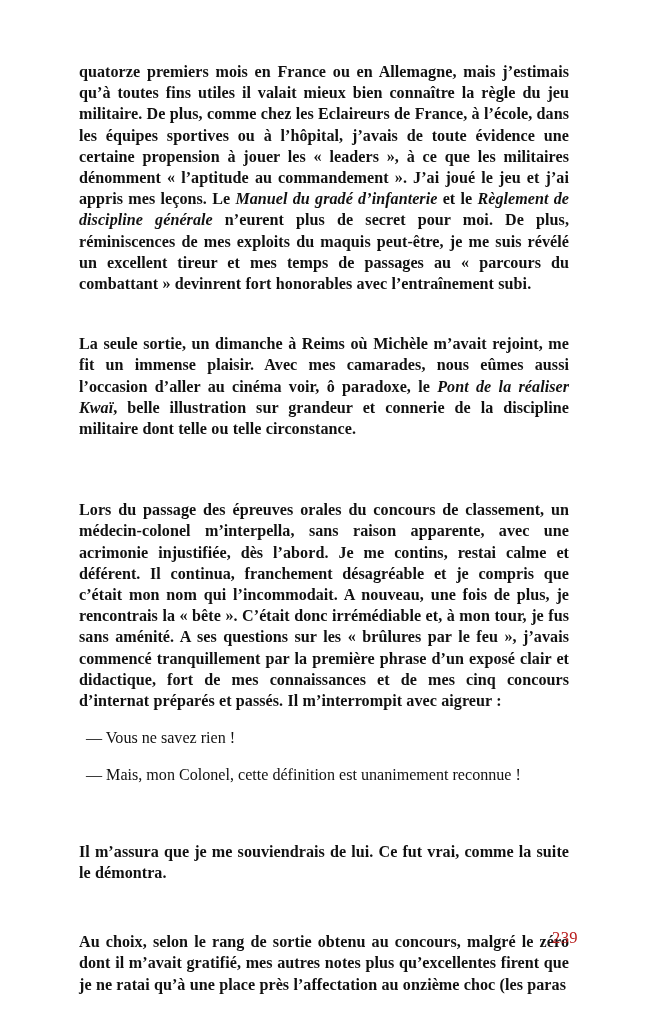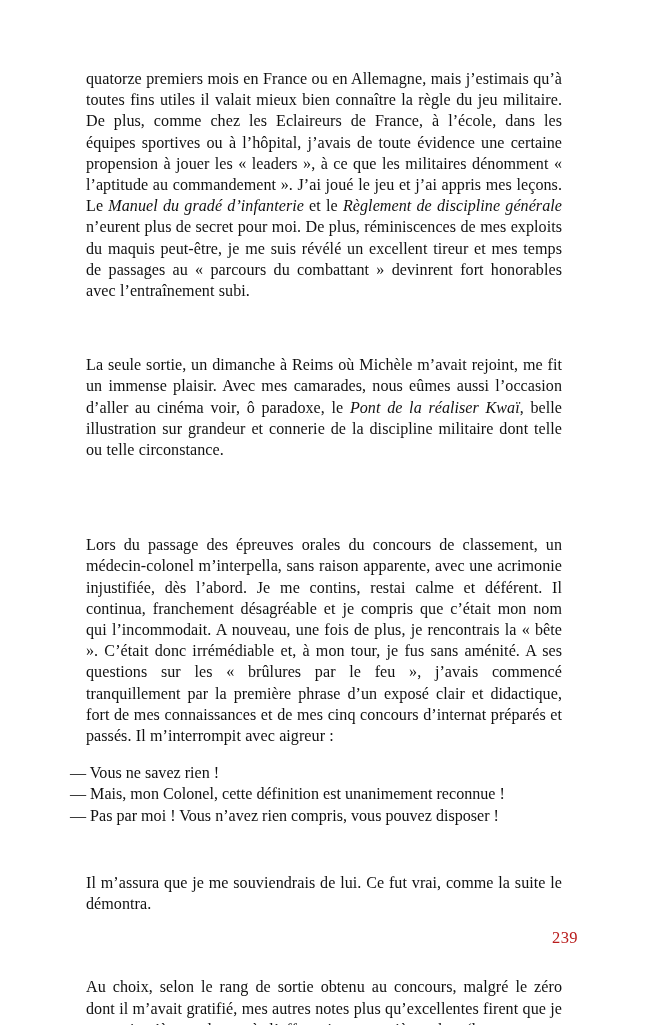--- a/index.html
+++ b/index.html
@@ -24,38 +24,39 @@
     height: 1025px;
     background: #ffffff;
   }
   .text-block {
     position: absolute;
     left: 70px;
     top: 52px;
     width: 508px;
   }
   p.para {
-    margin: 16px;
+    margin: 9px;
     font-size: 16.1px;
     line-height: 21.2px;
     text-align: justify;
     text-justify: inter-word;
     color: #111111;
     letter-spacing: 0.05px;
     word-spacing: 0.2px;
+    font-weight: bold;
   }
   p.para.last-line-left {
     text-align-last: left;
   }
   .gap-small { height: 21px; }
   .gap-large { height: 42px; }
   .gap-medium { height: 30px; }
 
   .dialogue {
-    margin: 0;
+    margin: 16px;
     font-size: 16.1px;
     line-height: 21.2px;
     text-align: left;
     color: #111111;
   }
   .ital {
     font-style: italic;
   }
   .page-number {
     position: absolute;
@@ -79,21 +80,20 @@
     <div class="gap-small"></div>
 
     <p class="para last-line-left"><span>La seule sortie, un dimanche à Reims où Michèle m’avait rejoint, me fit un immense plaisir. Avec mes camarades, nous eûmes aussi l’occasion d’aller au cinéma voir, ô paradoxe, le </span><span class="ital">Pont de la réaliser Kwaï</span><span>, belle illustration sur grandeur et connerie de la discipline militaire dont telle ou telle circonstance.</span></p>
 
     <div class="gap-large"></div>
 
     <p class="para last-line-left"><span>Lors du passage des épreuves orales du concours de classement, un médecin-colonel m’interpella, sans raison apparente, avec une acrimonie injustifiée, dès l’abord. Je me contins, restai calme et déférent. Il continua, franchement désagréable et je compris que c’était mon nom qui l’incommodait. A nouveau, une fois de plus, je rencontrais la « bête ». C’était donc irrémédiable et, à mon tour, je fus sans aménité. A ses questions sur les « brûlures par le feu », j’avais commencé tranquillement par la première phrase d’un exposé clair et didactique, fort de mes connaissances et de mes cinq concours d’internat préparés et passés. Il m’interrompit avec aigreur :</span></p>
 
     <p class="dialogue">— Vous ne savez rien !</p>
     <p class="dialogue">— Mais, mon Colonel, cette définition est unanimement reconnue !</p>
-    <p class="dialogue">— Pas par moi ! Vous n’avez rien compris, vous pouvez disposer !</p>
 
     <div class="gap-medium"></div>
 
     <p class="para last-line-left"><span>Il m’assura que je me souviendrais de lui. Ce fut vrai, comme la suite le démontra.</span></p>
 
     <div class="gap-medium"></div>
 
     <p class="para last-line-left"><span>Au choix, selon le rang de sortie obtenu au concours, malgré le zéro dont il m’avait gratifié, mes autres notes plus qu’excellentes firent que je ne ratai qu’à une place près l’affectation au onzième choc (les paras</span></p>
 
   </div>

